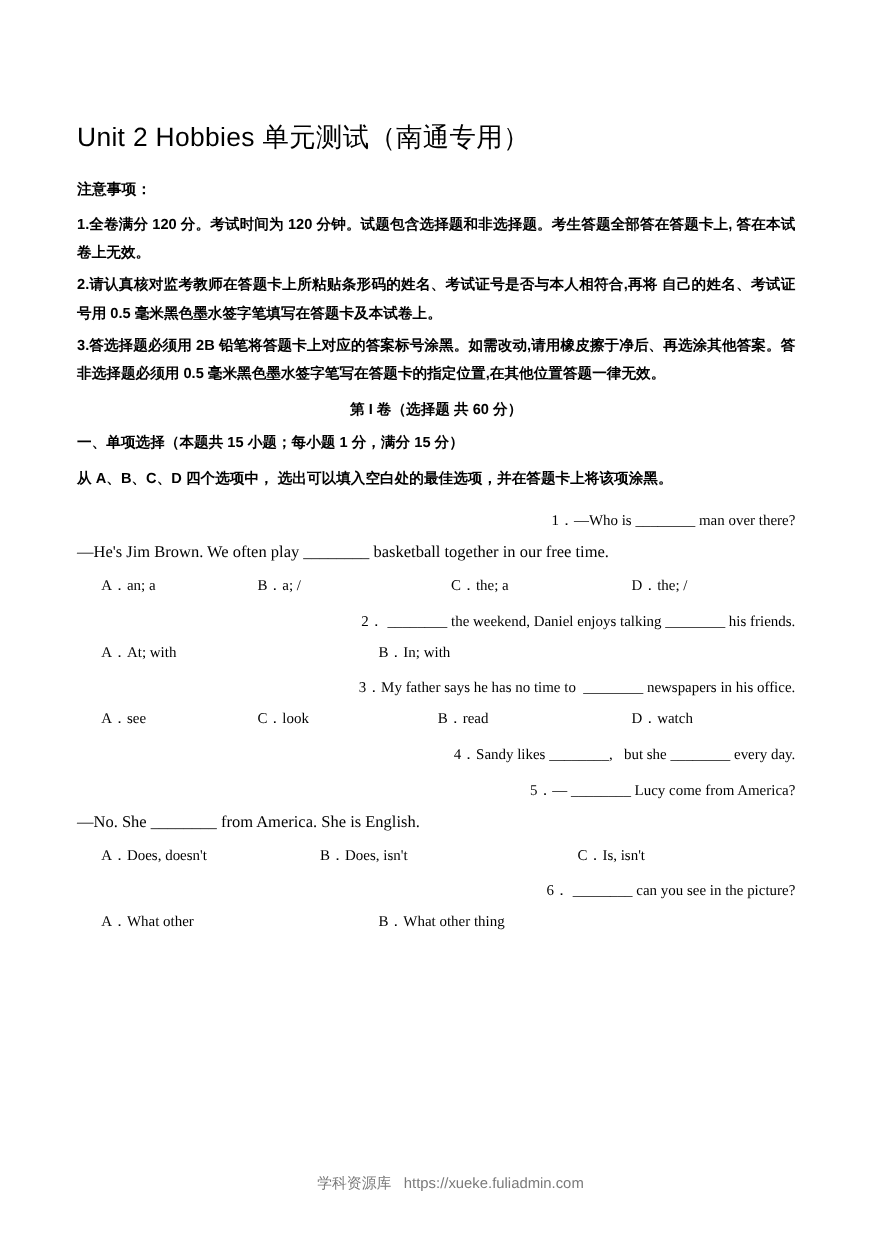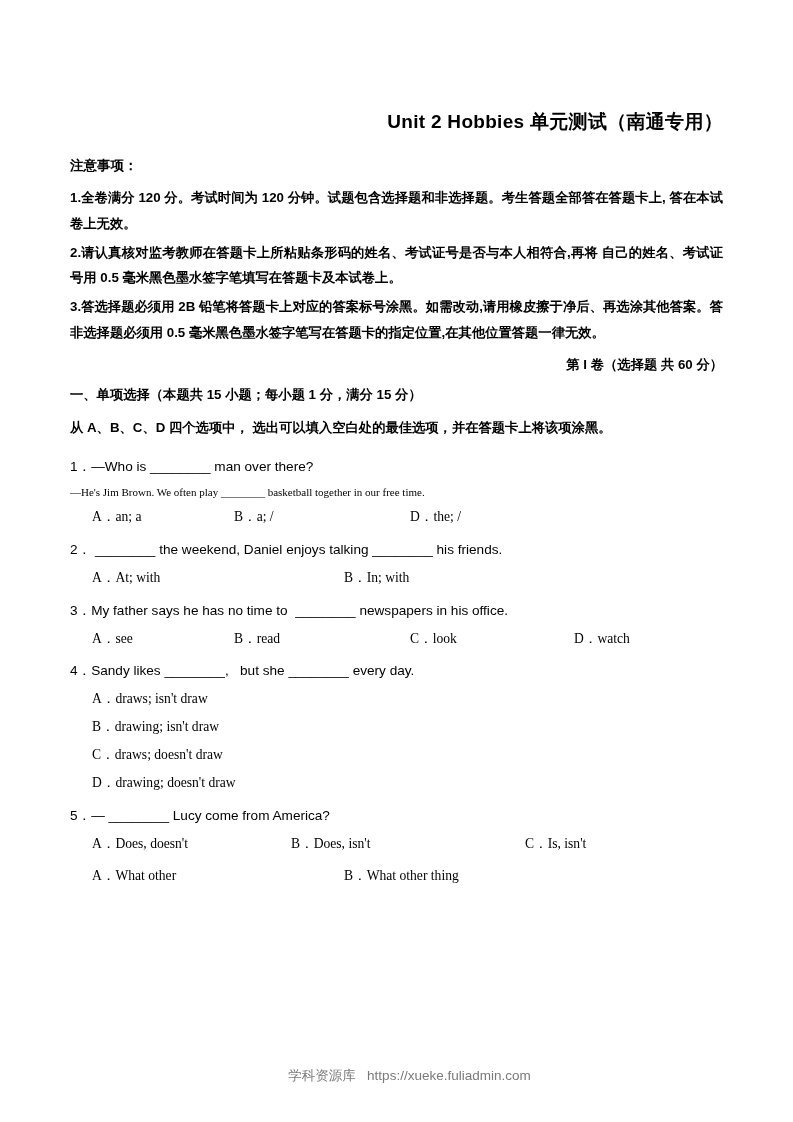--- a/index.html
+++ b/index.html
@@ -23,23 +23,23 @@
     padding: 0;
   }
   .content {
     position: absolute;
     left: 70px;
     top: 110px;
     width: 653px;
   }
   .doc-title {
     font-family: "Liberation Sans", sans-serif;
-    font-weight: bold;
-    font-size: 19px;
-    text-align: right;
+    font-weight: normal;
+    font-size: 24px;
+    text-align: left;
     letter-spacing: 0.3px;
     margin: 0 0 16px 0;
     line-height: 1.3;
   }
   .notice-head {
     font-family: "Liberation Sans", sans-serif;
     font-weight: bold;
     font-size: 13.5px;
     margin: 22px 0 10px 0;
   }
@@ -48,50 +48,51 @@
     font-weight: bold;
     font-size: 13.3px;
     line-height: 1.95;
     margin: 0 0 3px 0;
     text-align: justify;
   }
   .section-head {
     font-family: "Liberation Sans", sans-serif;
     font-weight: bold;
     font-size: 13.3px;
-    text-align: right;
+    text-align: center;
     margin: 10px 0 8px 0;
   }
   .sub-head {
     font-family: "Liberation Sans", sans-serif;
     font-weight: bold;
     font-size: 13.3px;
     margin: 3px 0 8px 0;
     line-height: 1.9;
   }
   .instruction {
     font-family: "Liberation Sans", sans-serif;
     font-weight: bold;
     font-size: 13.3px;
     margin: 0 0 12px 0;
     line-height: 1.9;
   }
   .q {
     margin: 0 0 5px 0;
   }
   .q-stem {
-    font-family: Liberation Sans, sans-serif;
+    font-family: Liberation Serif, serif;
     font-size: 13.6px;
     line-height: 2.05;
     margin: 0;
     white-space: pre-wrap;
+    text-align: right;
   }
   .q-cont {
     font-family: "Liberation Serif", serif;
-    font-size: 11px;
+    font-size: 15px;
     line-height: 2.05;
     margin: 0;
     white-space: pre-wrap;
   }
   .opt-row {
     font-family: "Liberation Serif", serif;
     font-size: 13.6px;
     line-height: 2.05;
     display: flex;
     margin: 0;
@@ -144,62 +145,59 @@
     <div class="section-head">第 I 卷（选择题   共 60 分）</div>
     <div class="sub-head">一、单项选择（本题共 15 小题；每小题 1 分，满分 15 分）</div>
     <div class="instruction">从 A、B、C、D 四个选项中，  选出可以填入空白处的最佳选项，并在答题卡上将该项涂黑。</div>
 
     <div class="q">
       <p class="q-stem">1．—Who is ________ man over there?</p>
       <p class="q-cont">—He's Jim Brown. We often play ________ basketball together in our free time.</p>
       <div class="opt-row">
         <span class="opt" style="width:118px">A．an; a</span>
         <span class="opt" style="width:152px">B．a; /</span>
+        <span class="opt" style="width:140px">C．the; a</span>
         <span class="opt">D．the; /</span>
       </div>
     </div>
 
     <div class="q">
       <p class="q-stem">2． ________ the weekend, Daniel enjoys talking ________ his friends.</p>
       <div class="opt-row">
         <span class="opt" style="width:228px">A．At; with</span>
         <span class="opt">B．In; with</span>
       </div>
     </div>
 
     <div class="q">
       <p class="q-stem">3．My father says he has no time to  ________ newspapers in his office.</p>
       <div class="opt-row">
         <span class="opt" style="width:118px">A．see</span>
+        <span class="opt" style="width:140px">C．look</span>
         <span class="opt" style="width:152px">B．read</span>
-        <span class="opt" style="width:140px">C．look</span>
         <span class="opt">D．watch</span>
       </div>
     </div>
 
     <div class="q">
       <p class="q-stem">4．Sandy likes ________,   but she ________ every day.</p>
-      <div class="opt-stack">
-        <div class="opt">A．draws; isn't draw</div>
-        <div class="opt">B．drawing; isn't draw</div>
-        <div class="opt">C．draws; doesn't draw</div>
-        <div class="opt">D．drawing; doesn't draw</div>
-      </div>
     </div>
 
     <div class="q">
       <p class="q-stem">5．— ________ Lucy come from America?</p>
+      <p class="q-cont">—No. She ________ from America. She is English.</p>
       <div class="opt-row">
         <span class="opt" style="width:175px">A．Does, doesn't</span>
         <span class="opt" style="width:210px">B．Does, isn't</span>
         <span class="opt">C．Is, isn't</span>
       </div>
     </div>
 
     <div class="q">
+      <p class="q-stem">6． ________ can you see in the picture?</p>
       <div class="opt-row">
         <span class="opt" style="width:228px">A．What other</span>
         <span class="opt">B．What other thing</span>
       </div>
     </div>
 
   </div>
 
   <div class="footer">
     <span class="mark">学科资源库</span>

